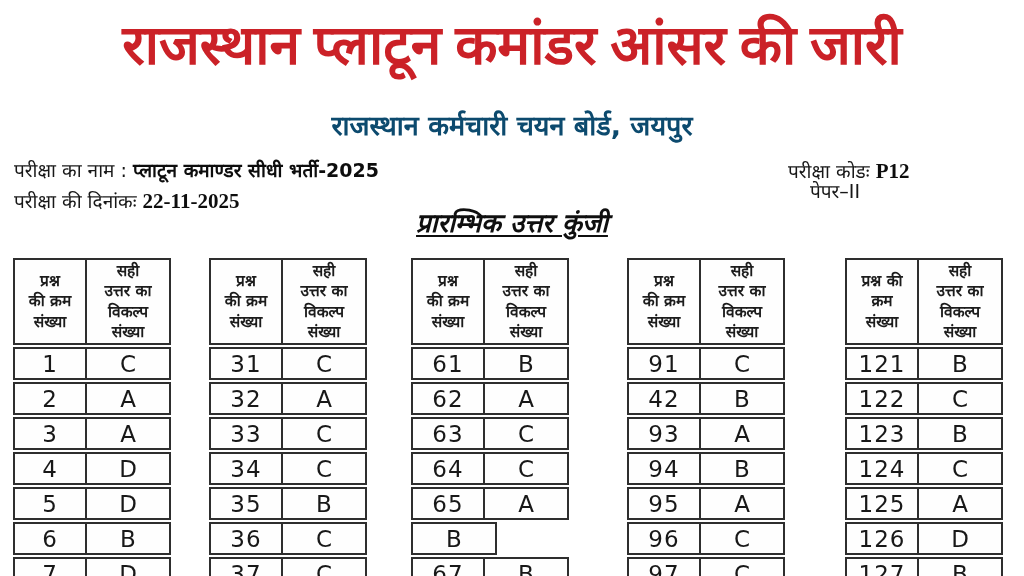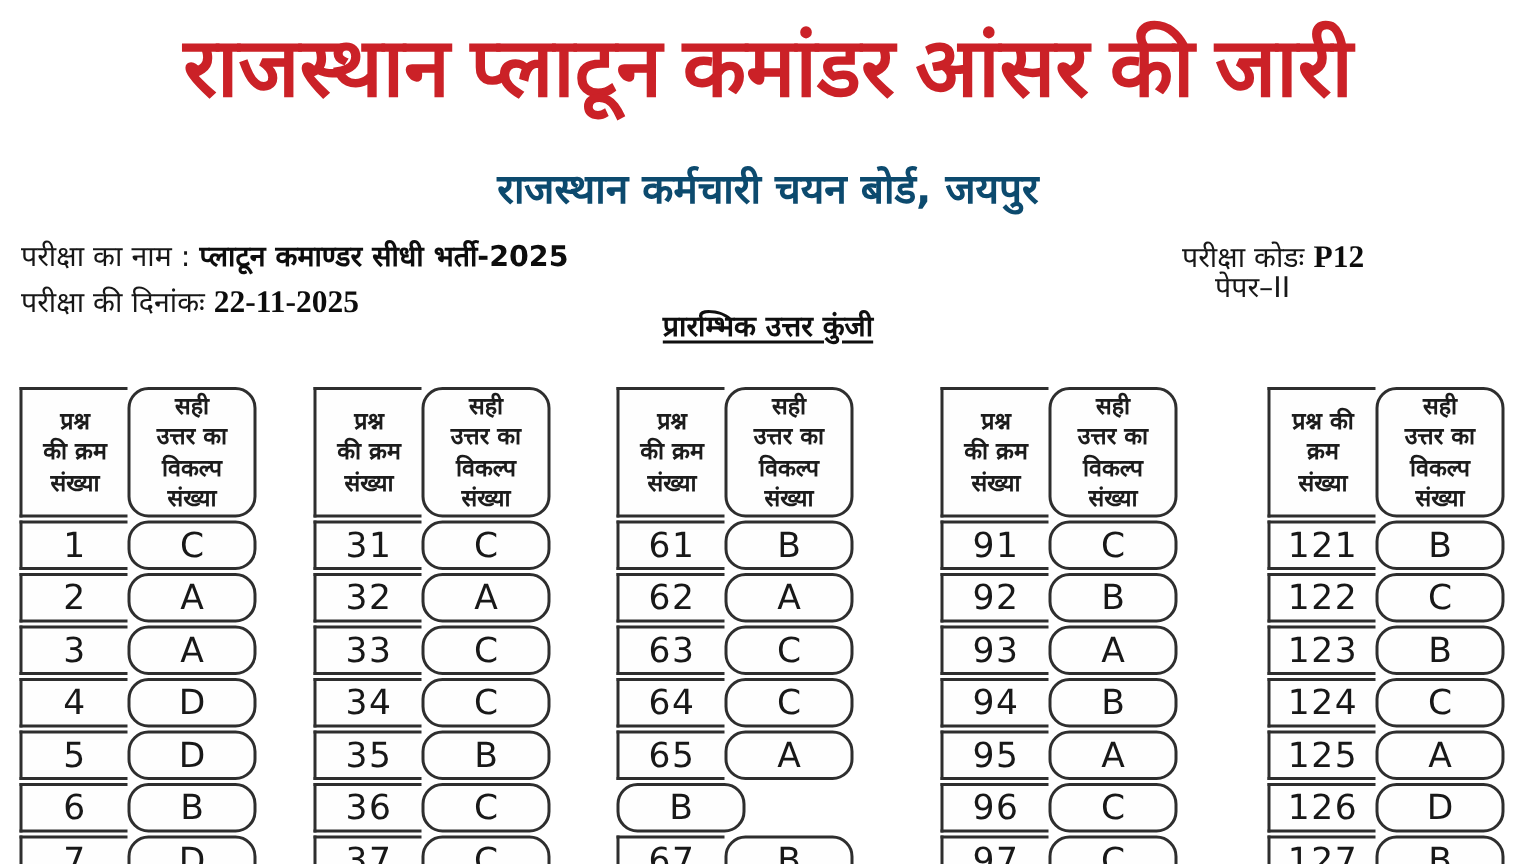--- a/index.html
+++ b/index.html
@@ -44,23 +44,24 @@
   .meta-value {
     font-weight: 700;
     color: #0d0d0d;
   }
   .meta-value.latin { font-family: "Liberation Serif", serif; font-size: 21px; margin-top: 40px; }
   .section-heading {
     position: absolute;
     top: 204px; left: 0;
     width: 100%;
     text-align: center;
-    font-size: 19px;
+    font-size: 26px;
     font-weight: 700;
     color: #0f0f0f;
+    font-style: italic;
   }
   .section-heading .u {
     text-decoration: underline;
     text-decoration-thickness: 2px;
     text-underline-offset: 3px;
   }
   .tables-area { position: absolute; top: 258px; left: 0; width: 816px; height: 318px; }
   .atable { position: absolute; top: 0; }
   .atable:nth-child(1) { left: 13px;  }
   .atable:nth-child(2) { left: 209px; }
@@ -72,21 +73,21 @@
     border: 2px solid #2e2e2e;
     background: #fefefe;
     display: flex;
     flex-direction: column;
     align-items: center;
     justify-content: center;
     text-align: center;
     box-sizing: border-box;
   }
   .cell.c1 { width: 72px; border-right: none; }
-  .cell.c2 { width: 86px; border-radius: 14px; }
+  .cell.c2 { width: 86px; }
   .hrow .cell { height: 87px; font-size: 15.5px; font-weight: 600; line-height: 1.32; padding: 2px 1px; }
   .drow .cell { height: 33px; font-size: 23px; font-weight: 500; color: #181818; }
   .drow .cell.c1 { letter-spacing: 1px; }
 </style>
 </head>
 <body>
 
 <div class="page">
 
   <h1 class="main-title">राजस्थान प्लाटून कमांडर आंसर की जारी</h1>
@@ -257,21 +258,21 @@
             <div>उत्तर का</div>
             <div>विकल्प</div>
             <div>संख्या</div>
           </div>
         </div>
         <div class="trow drow">
           <div class="cell c1">91</div>
           <div class="cell c2">C</div>
         </div>
         <div class="trow drow">
-          <div class="cell c1">92</div>
+          <div class="cell c1">42</div>
           <div class="cell c2">B</div>
         </div>
         <div class="trow drow">
           <div class="cell c1">93</div>
           <div class="cell c2">A</div>
         </div>
         <div class="trow drow">
           <div class="cell c1">94</div>
           <div class="cell c2">B</div>
         </div>

